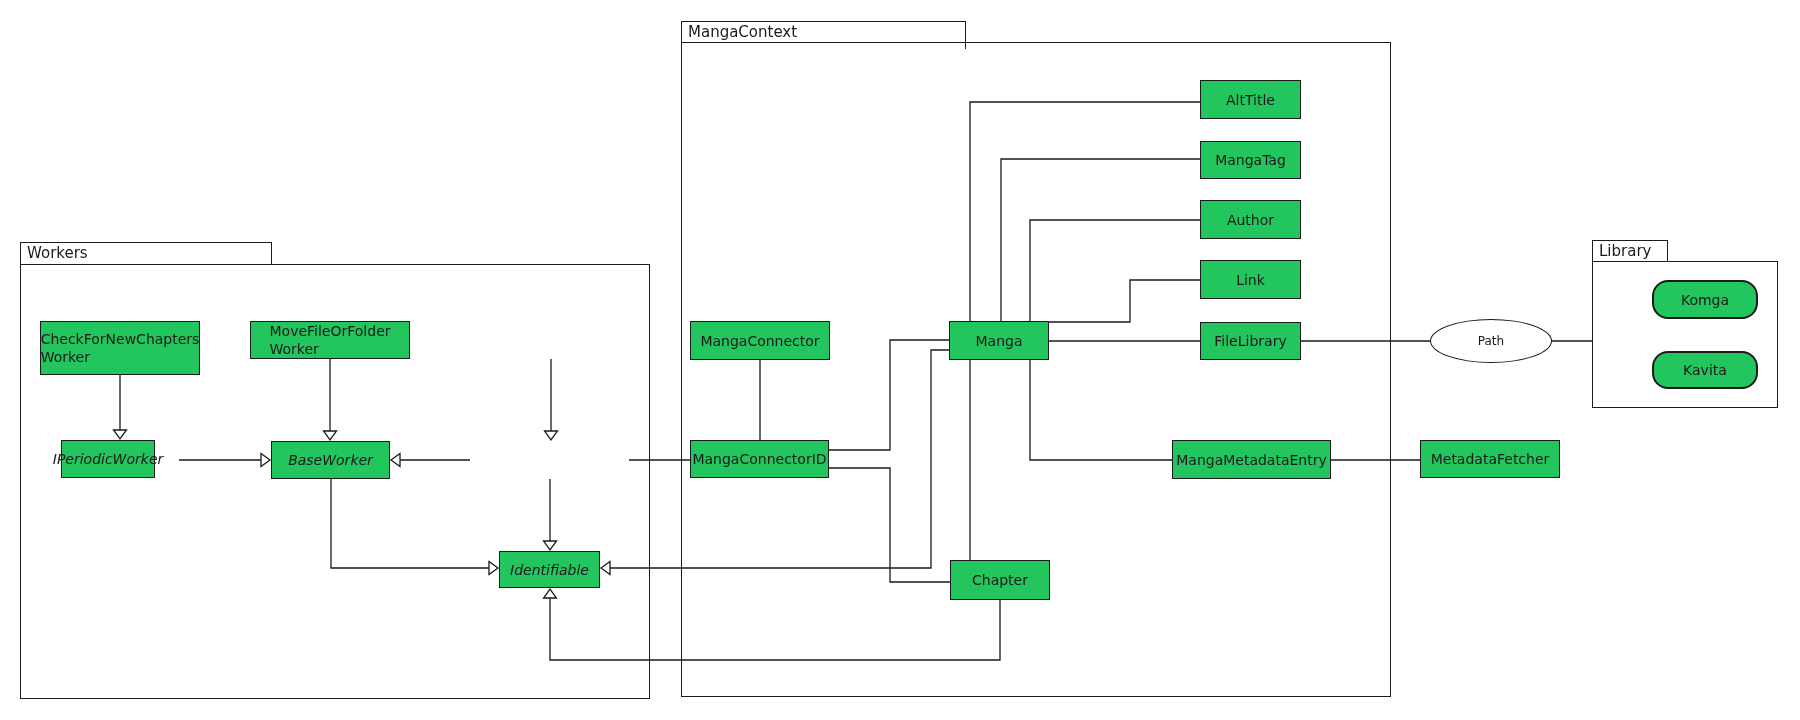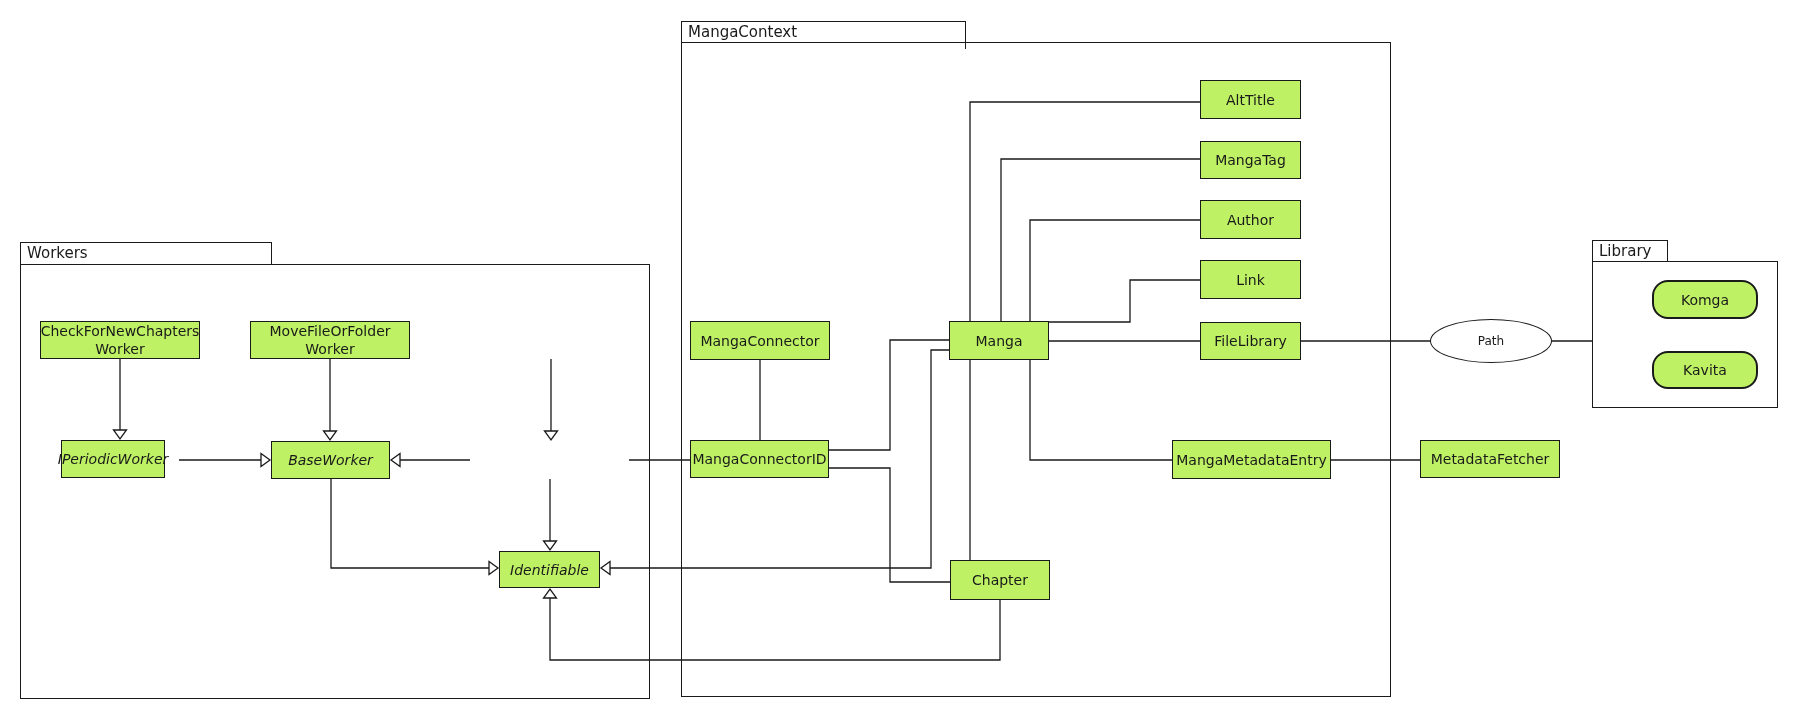--- a/index.html
+++ b/index.html
@@ -8,22 +8,22 @@
     font-family:"DejaVu Sans","Liberation Sans",sans-serif;color:#1a1a1a;
   }
   #edges{position:absolute;left:0;top:0;width:1800px;height:720px;}
   .pkg-body{position:absolute;border:1.3px solid #1a1a1a;background:transparent;box-sizing:border-box;}
   .pkg-tab{
     position:absolute;border:1.3px solid #1a1a1a;border-bottom:none;background:#ffffff;
     box-sizing:border-box;font-size:15px;line-height:20px;padding-left:6px;
     white-space:nowrap;overflow:hidden;
   }
   .node{
-    position:absolute;border:1.3px solid #1a1a1a;background:#bef264;box-sizing:border-box;
-    display:flex;align-items:center;justify-content:center;text-align:center;
+    position:absolute;border:1.3px solid #1a1a1a;background:#22c55e;box-sizing:border-box;
+    display:flex;align-items:center;justify-content:center;text-align:left;
     font-size:14px;line-height:18px;white-space:pre-line;
   }
   .node.abstract{font-style:italic;}
   .node.thick{border-width:2px;border-radius:16px;}
   .ellipse{
     position:absolute;border:1.3px solid #1a1a1a;border-radius:50%;background:#ffffff;
     box-sizing:border-box;display:flex;align-items:center;justify-content:center;
     font-size:12px;
   }
 </style>
@@ -73,25 +73,25 @@
 
   <div class="pkg-tab" style="left:20px;top:242px;width:252px;height:23px">Workers</div>
   <div class="pkg-body" style="left:20px;top:264px;width:630px;height:435px"></div>
 
   <div class="pkg-tab" style="left:681px;top:21px;width:285px;height:28px">MangaContext</div>
   <div class="pkg-body" style="left:681px;top:42px;width:710px;height:655px"></div>
 
   <div class="pkg-tab" style="left:1592px;top:240px;width:76px;height:22px">Library</div>
   <div class="pkg-body" style="left:1592px;top:261px;width:186px;height:147px"></div>
 
-  <div class="node" style="left:40px;top:321px;width:160px;height:38px">CheckForNewChapters
+  <div class="node" style="left:40px;top:321px;width:160px;height:54px">CheckForNewChapters
 Worker</div>
   <div class="node" style="left:250px;top:321px;width:160px;height:38px">MoveFileOrFolder
 Worker</div>
-  <div class="node abstract" style="left:61px;top:440px;width:104px;height:38px">IPeriodicWorker</div>
+  <div class="node abstract" style="left:61px;top:440px;width:94px;height:38px">IPeriodicWorker</div>
   <div class="node abstract" style="left:271px;top:441px;width:119px;height:38px">BaseWorker</div>
   <div class="node abstract" style="left:499px;top:551px;width:101px;height:37px">Identifiable</div>
 
   <div class="node" style="left:690px;top:440px;width:139px;height:38px">MangaConnectorID</div>
   <div class="node" style="left:690px;top:321px;width:140px;height:39px">MangaConnector</div>
   <div class="node" style="left:949px;top:321px;width:100px;height:39px">Manga</div>
   <div class="node" style="left:950px;top:560px;width:100px;height:40px">Chapter</div>
   <div class="node" style="left:1200px;top:80px;width:101px;height:39px">AltTitle</div>
   <div class="node" style="left:1200px;top:141px;width:101px;height:38px">MangaTag</div>
   <div class="node" style="left:1200px;top:200px;width:101px;height:39px">Author</div>

